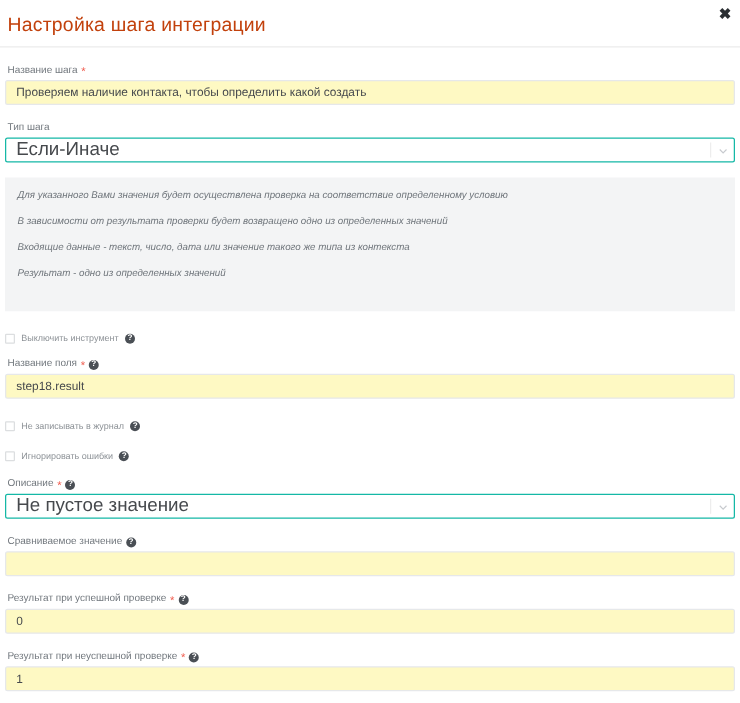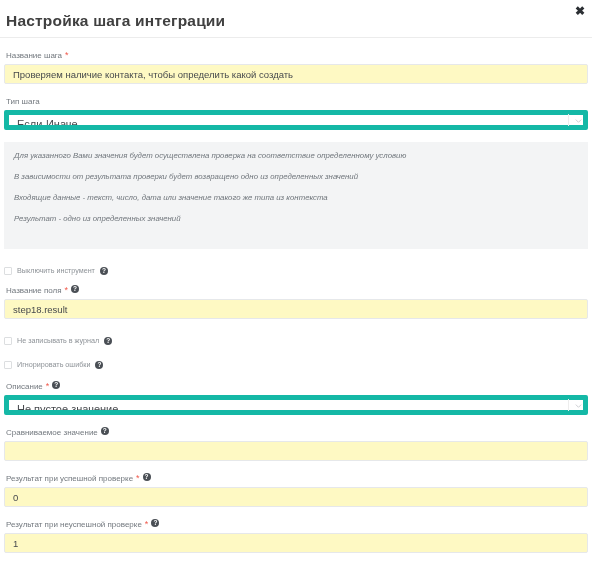--- a/index.html
+++ b/index.html
@@ -28,22 +28,22 @@
     position: relative;
     height: 38px;
     border-bottom: 1px solid #ececec;
     box-sizing: border-box;
   }
   .dialog-title {
     position: absolute;
     left: 6px;
     top: 12px;
     font-size: 15.5px;
-    font-weight: 700;
-    color: #404040;
+    font-weight: 400;
+    color: #c2410c;
     letter-spacing: 0.2px;
     white-space: nowrap;
     text-align: center;
   }
   .close-btn {
     position: absolute;
     right: 4px;
     top: 3px;
     width: 16px;
     height: 16px;
@@ -68,21 +68,21 @@
   .field-group {
     padding: 0 0 0 0;
   }
 
   .field-label {
     font-size: 8px;
     color: #72787e;
     margin: 0;
     padding: 0 0 3px 2px;
     display: flex;
-    align-items: flex-start;
+    align-items: flex-end;
     gap: 3px;
     line-height: 11px;
   }
   .req-star {
     color: #f0594b;
     font-size: 9px;
     line-height: 9px;
     position: relative;
     top: 1px;
   }
@@ -121,24 +121,24 @@
 
   .select-wrap {
     position: relative;
     width: 584px;
     height: 20px;
   }
   .select-box {
     width: 584px;
     height: 20px;
     box-sizing: border-box;
-    border: 5px solid #14b8a6;
+    border: 1px solid #14b8a6;
     border-radius: 2px;
     background: #ffffff;
-    font-size: 11px;
+    font-size: 15px;
     color: #46494d;
     padding: 0 8px;
     line-height: 18px;
     cursor: pointer;
     white-space: nowrap;
     overflow: hidden;
   }
   .select-sep {
     position: absolute;
     right: 19px;

